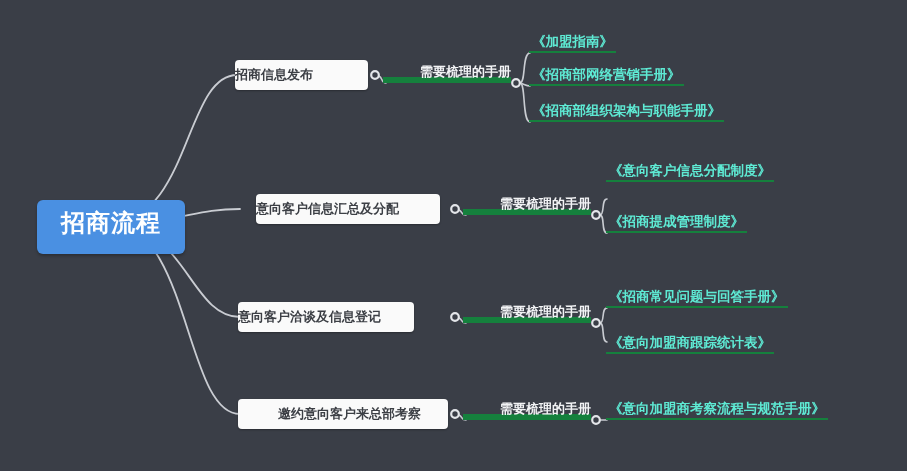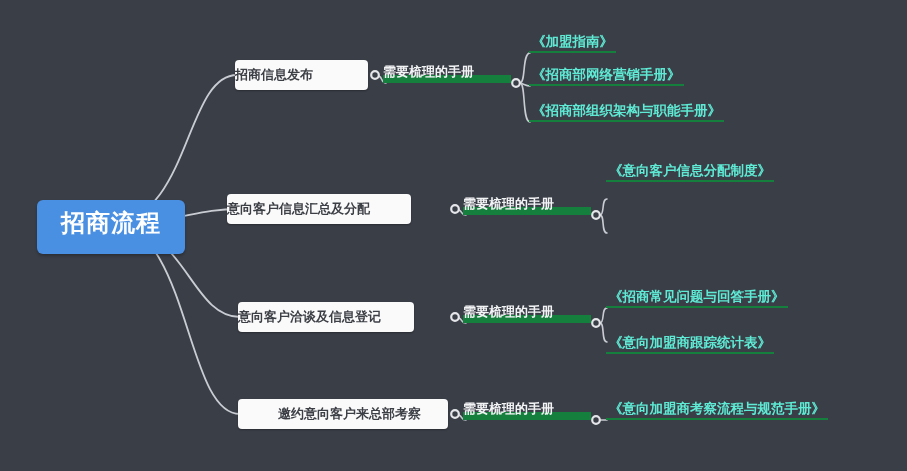--- a/index.html
+++ b/index.html
@@ -44,33 +44,33 @@
     border-radius: 4px;
     color: #3c3f45;
     font-size: 13px;
     font-weight: bold;
     text-align: left;
     box-shadow: 0 1px 2px rgba(0,0,0,0.3);
     white-space: nowrap;
     cursor: pointer;
   }
   #t1 { left: 235px; top: 60px;  width: 133px; }
-  #t2 { left: 227px; top: 194px; width: 184px; }
+  #t2 { left: 256px; top: 194px; width: 184px; }
   #t3 { left: 238px; top: 302px; width: 176px; }
   #t4 { left: 238px; top: 399px; width: 210px; padding-left: 40px; }
 
   .handle {
     width: 128px;
     height: 20px;
     line-height: 17px;
-    text-align: left;
+    text-align: right;
     color: #f2f3f5;
     font-size: 13px;
     font-weight: bold;
-    border-bottom: 8px solid #15803d;
+    border-bottom: 6px solid #15803d;
     white-space: nowrap;
     cursor: pointer;
   }
   #h1 { left: 383px; top: 63px; }
   #h2 { left: 463px; top: 195px; }
   #h3 { left: 463px; top: 303px; }
   #h4 { left: 463px; top: 400px; }
 
   .leaf {
     height: 20px;
@@ -141,17 +141,18 @@
 
   <div class="node handle" id="h1">需要梳理的手册</div>
   <div class="node handle" id="h2">需要梳理的手册</div>
   <div class="node handle" id="h3">需要梳理的手册</div>
   <div class="node handle" id="h4">需要梳理的手册</div>
 
   <div class="node leaf" id="l1a">《加盟指南》</div>
   <div class="node leaf" id="l1b">《招商部网络营销手册》</div>
   <div class="node leaf" id="l1c">《招商部组织架构与职能手册》</div>
   <div class="node leaf" id="l2a">《意向客户信息分配制度》</div>
+  <div class="node leaf" id="l2b">《招商提成管理制度》</div>
   <div class="node leaf" id="l3a">《招商常见问题与回答手册》</div>
   <div class="node leaf" id="l3b">《意向加盟商跟踪统计表》</div>
   <div class="node leaf" id="l4a">《意向加盟商考察流程与规范手册》</div>
 
 </div>
 
 </body></html>

